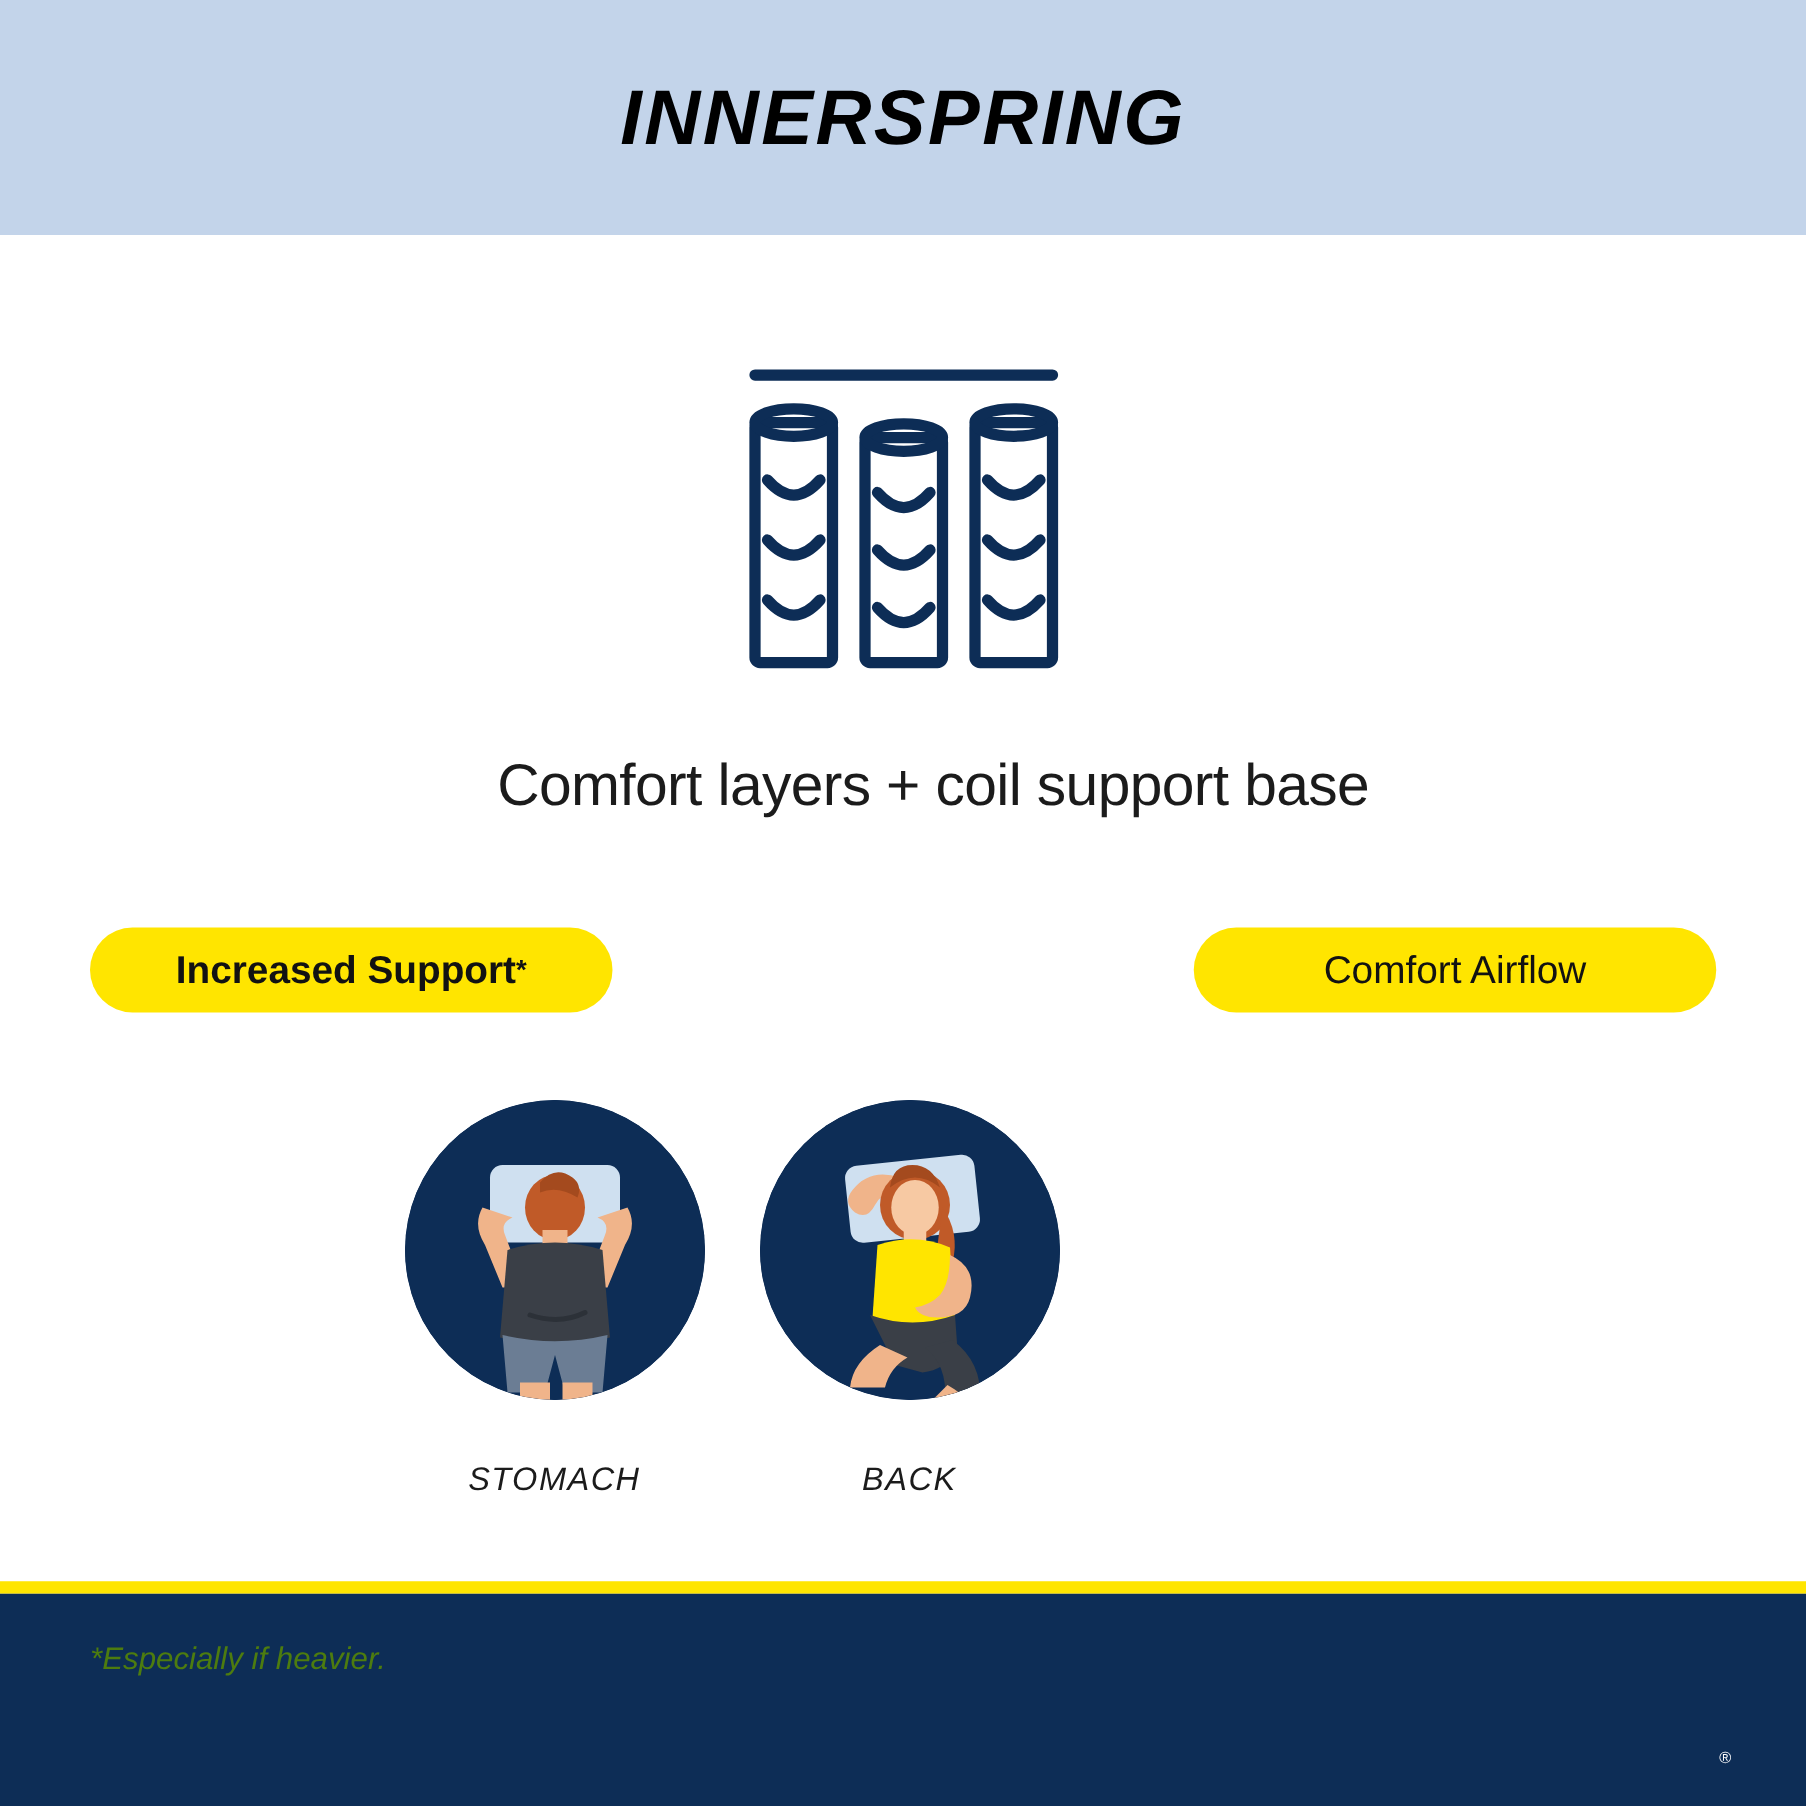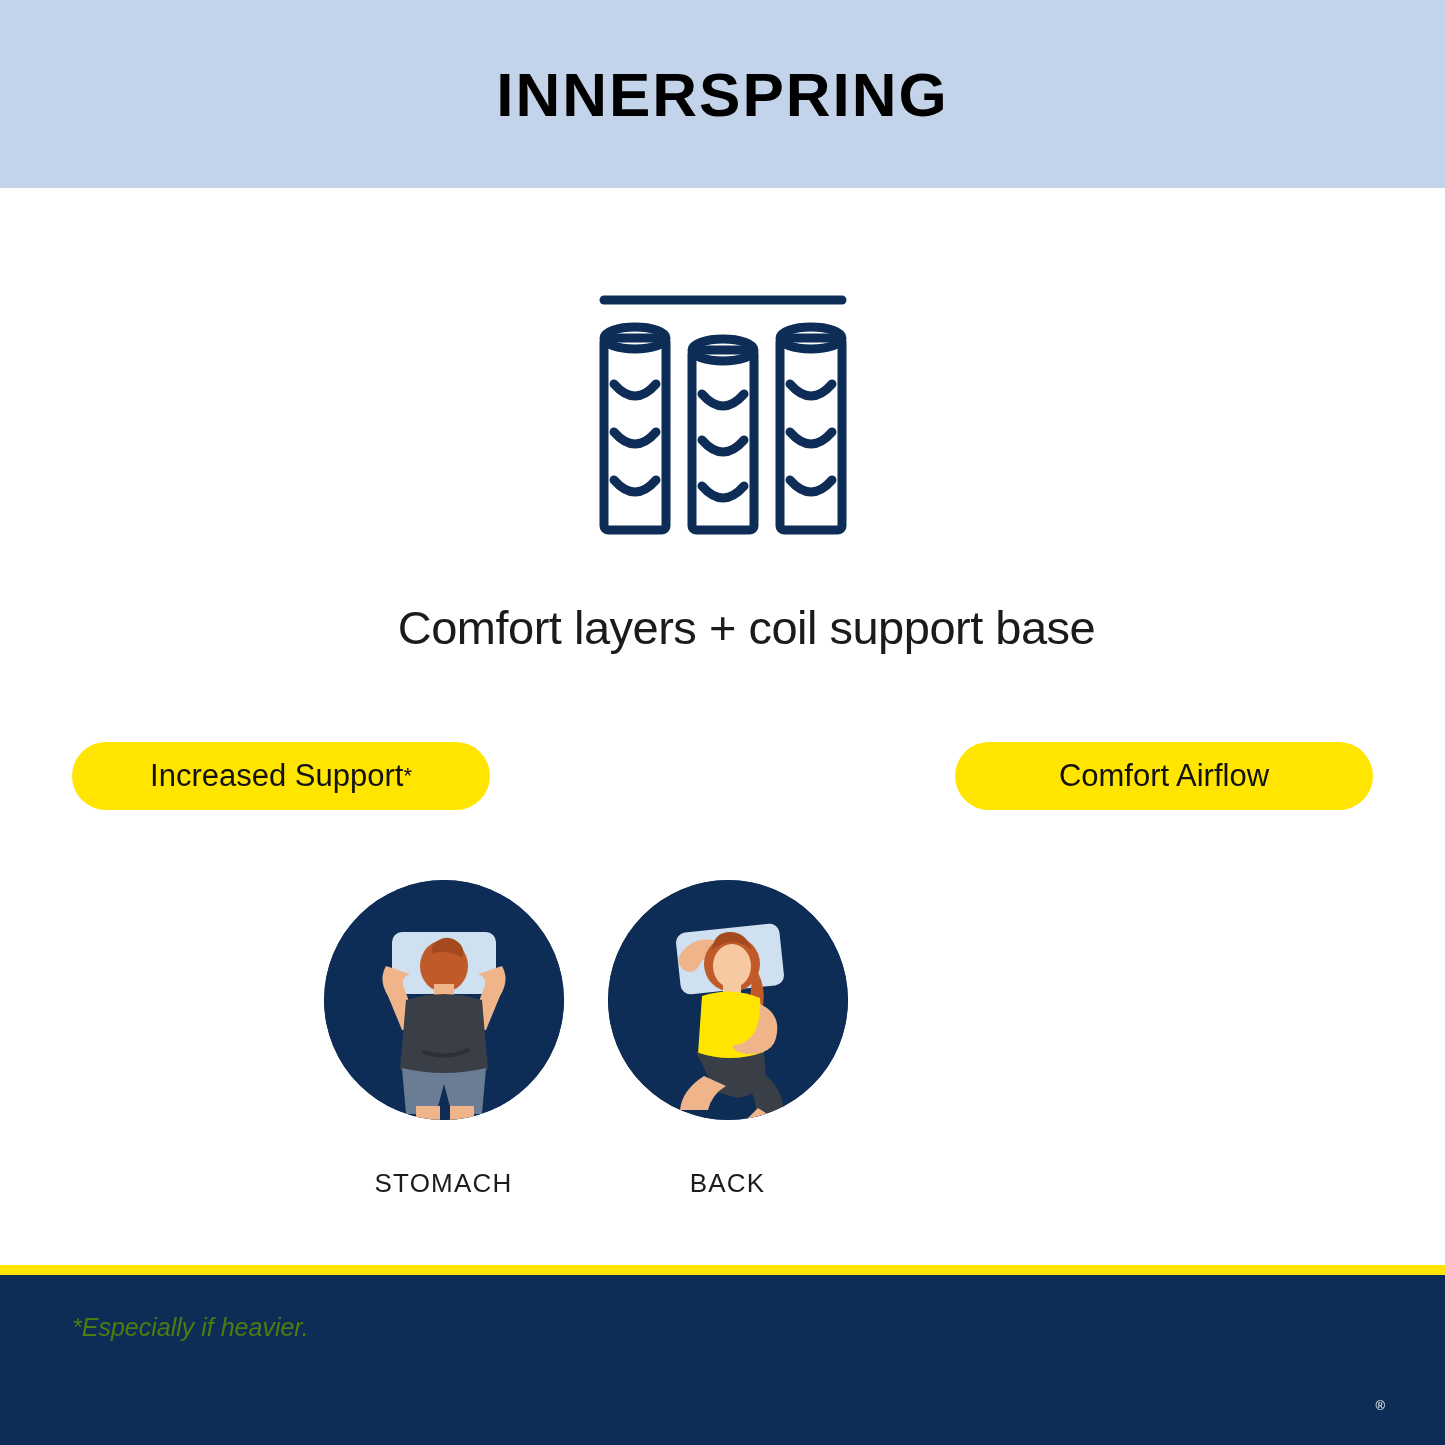--- a/index.html
+++ b/index.html
@@ -17,20 +17,21 @@
 
   
   .header-band {
     position: absolute;
     left: 0; top: 0;
     width: 1445px; height: 188px;
     background: #c3d4ea;
     display: flex;
     align-items: center;
     justify-content: center;
+    font-style: italic;
   }
   .header-title {
     font-size: 62px;
     font-weight: bold;
     letter-spacing: 2px;
     color: #000000;
     font-family: "Liberation Sans", sans-serif;
   }
 
   
@@ -67,33 +68,34 @@
     background: #ffe500;
     border-radius: 34px;
     height: 68px;
     display: flex;
     align-items: center;
     justify-content: center;
     color: #121212;
     font-size: 31px;
     padding: 0 34px;
   }
-  .pill-0 { width: 418px; }
+  .pill-0 { width: 418px; font-weight: bold; }
   .pill-1 { width: 418px; }
   .pill-2 { width: 418px; }
   .pill sup { font-size: 22px; vertical-align: super; line-height: 0; }
 
   
   .positions {
     position: absolute;
     left: 0; top: 880px;
     width: 1171px;
     display: flex;
     justify-content: center;
     gap: 44px;
+    font-style: italic;
   }
   .position {
     width: 240px;
     display: flex;
     flex-direction: column;
     align-items: center;
   }
   .pos-circle {
     width: 240px; height: 240px;
     border-radius: 50%;

